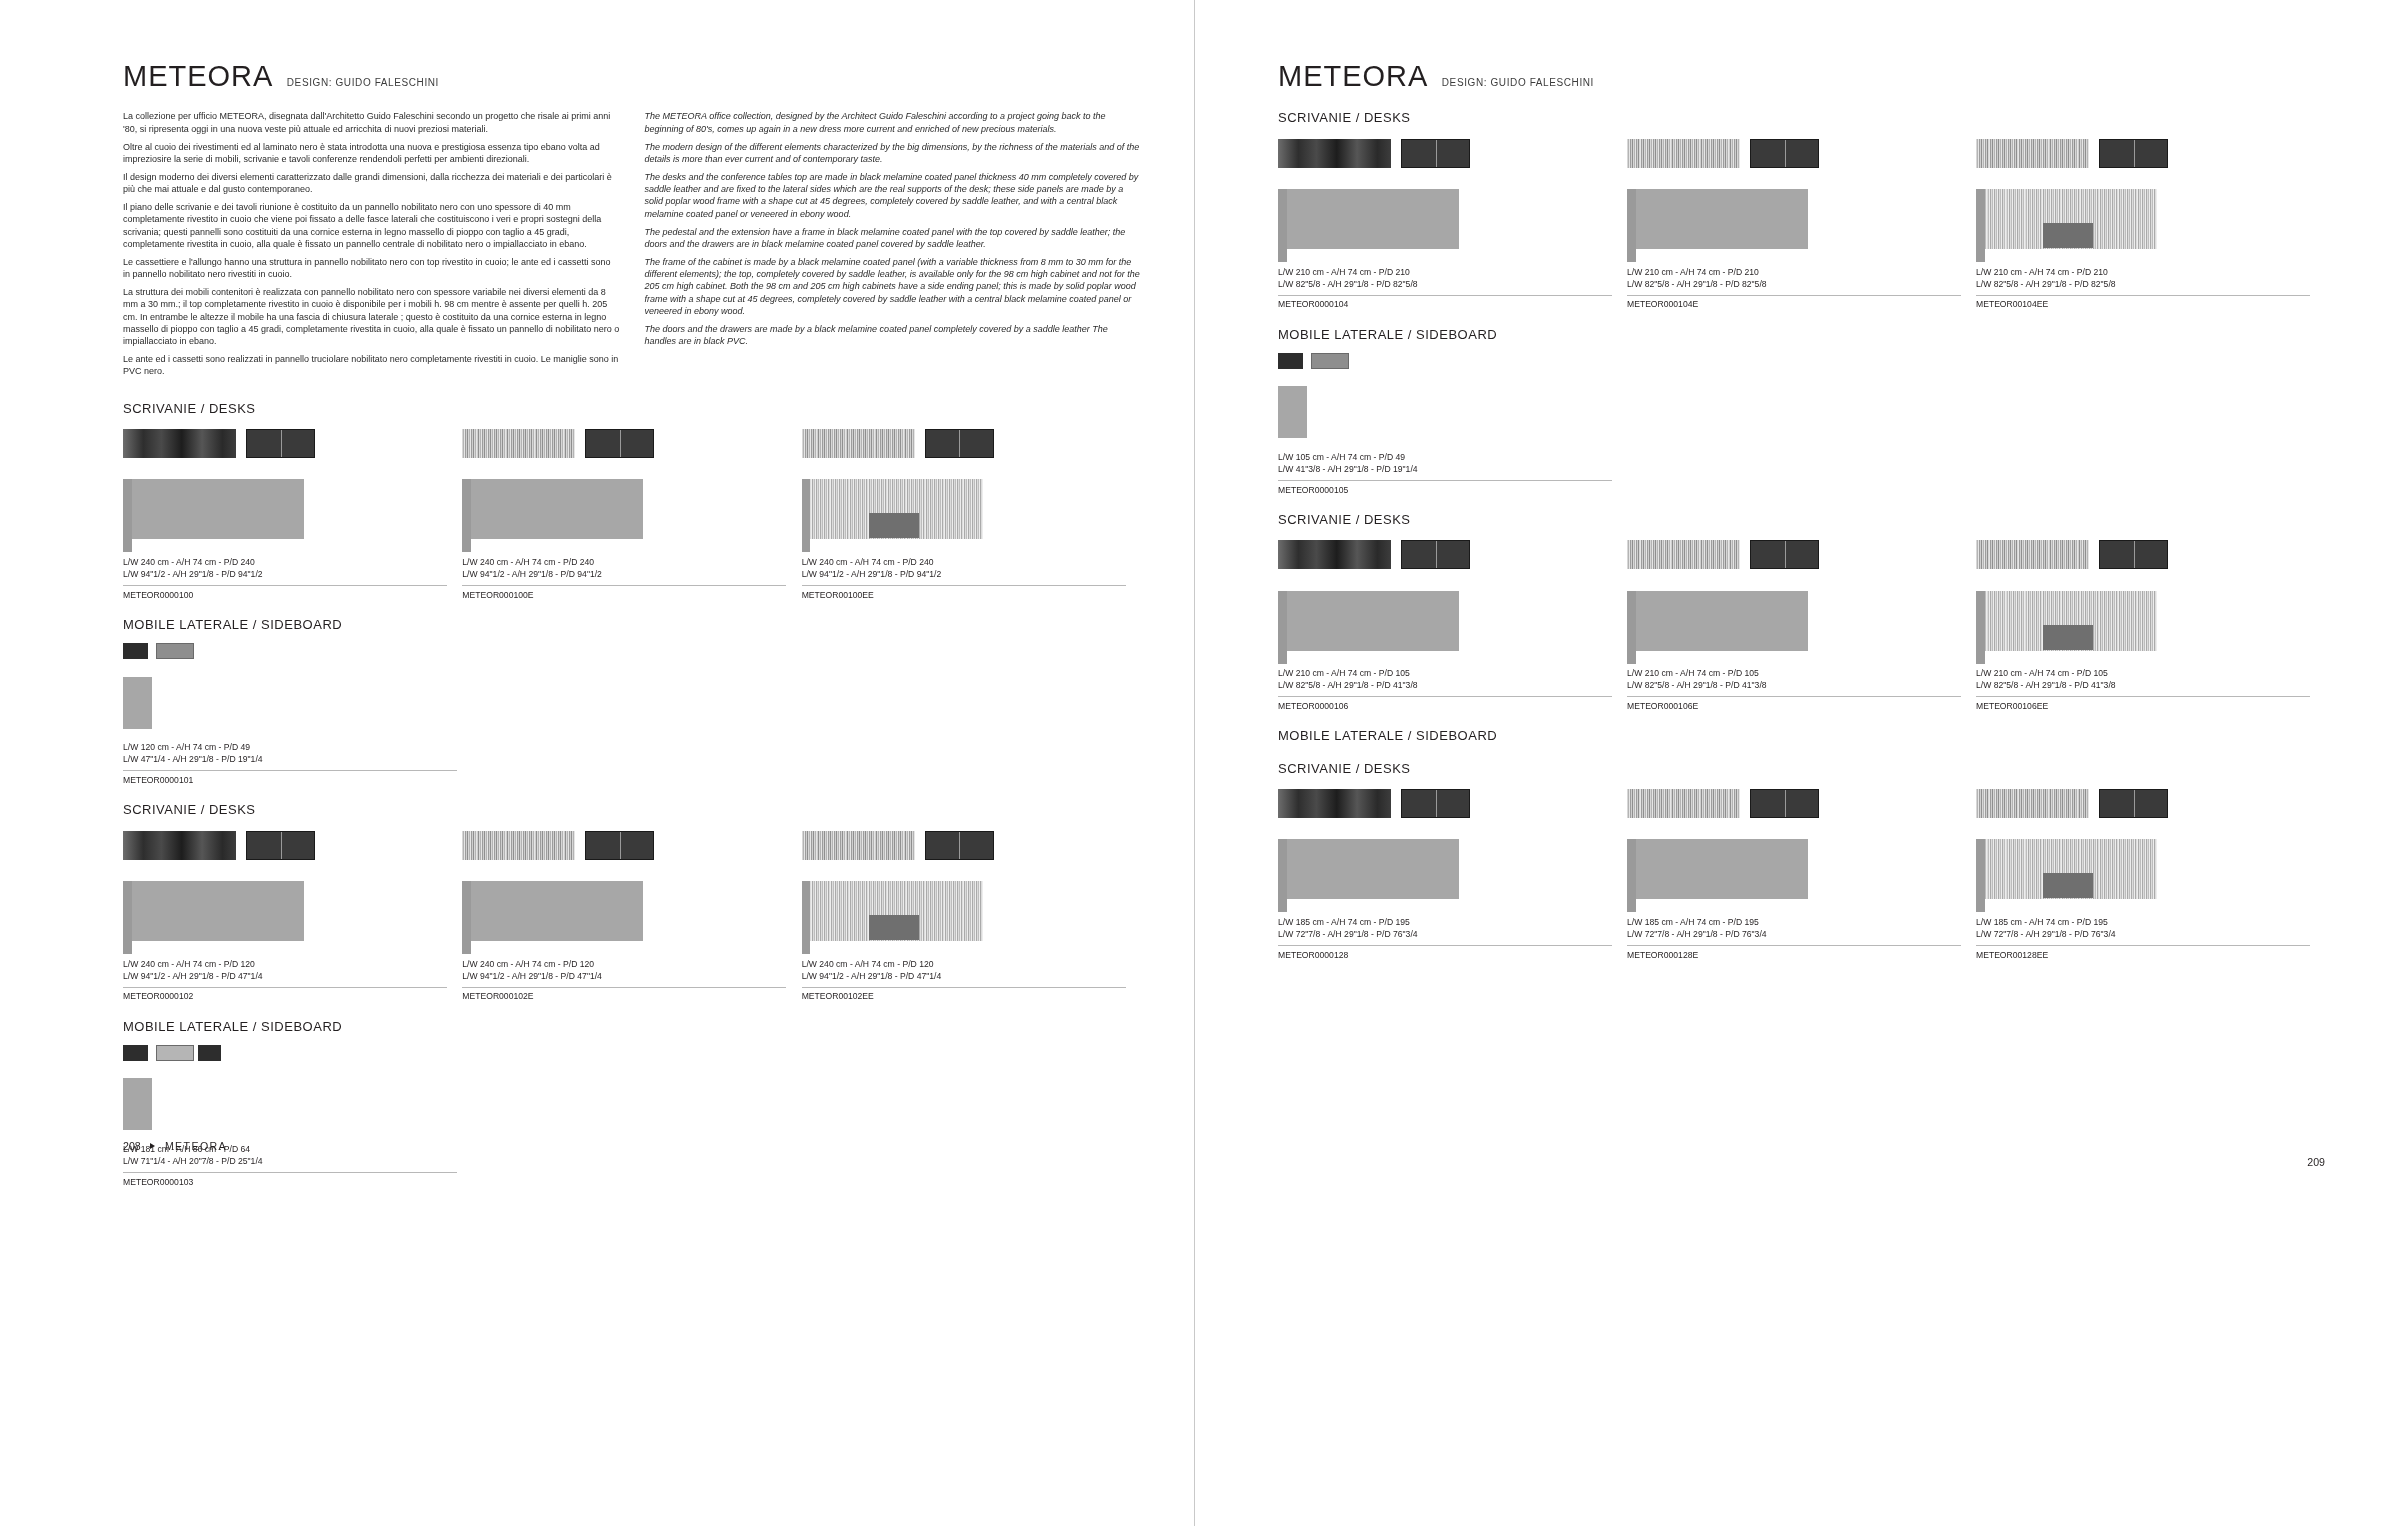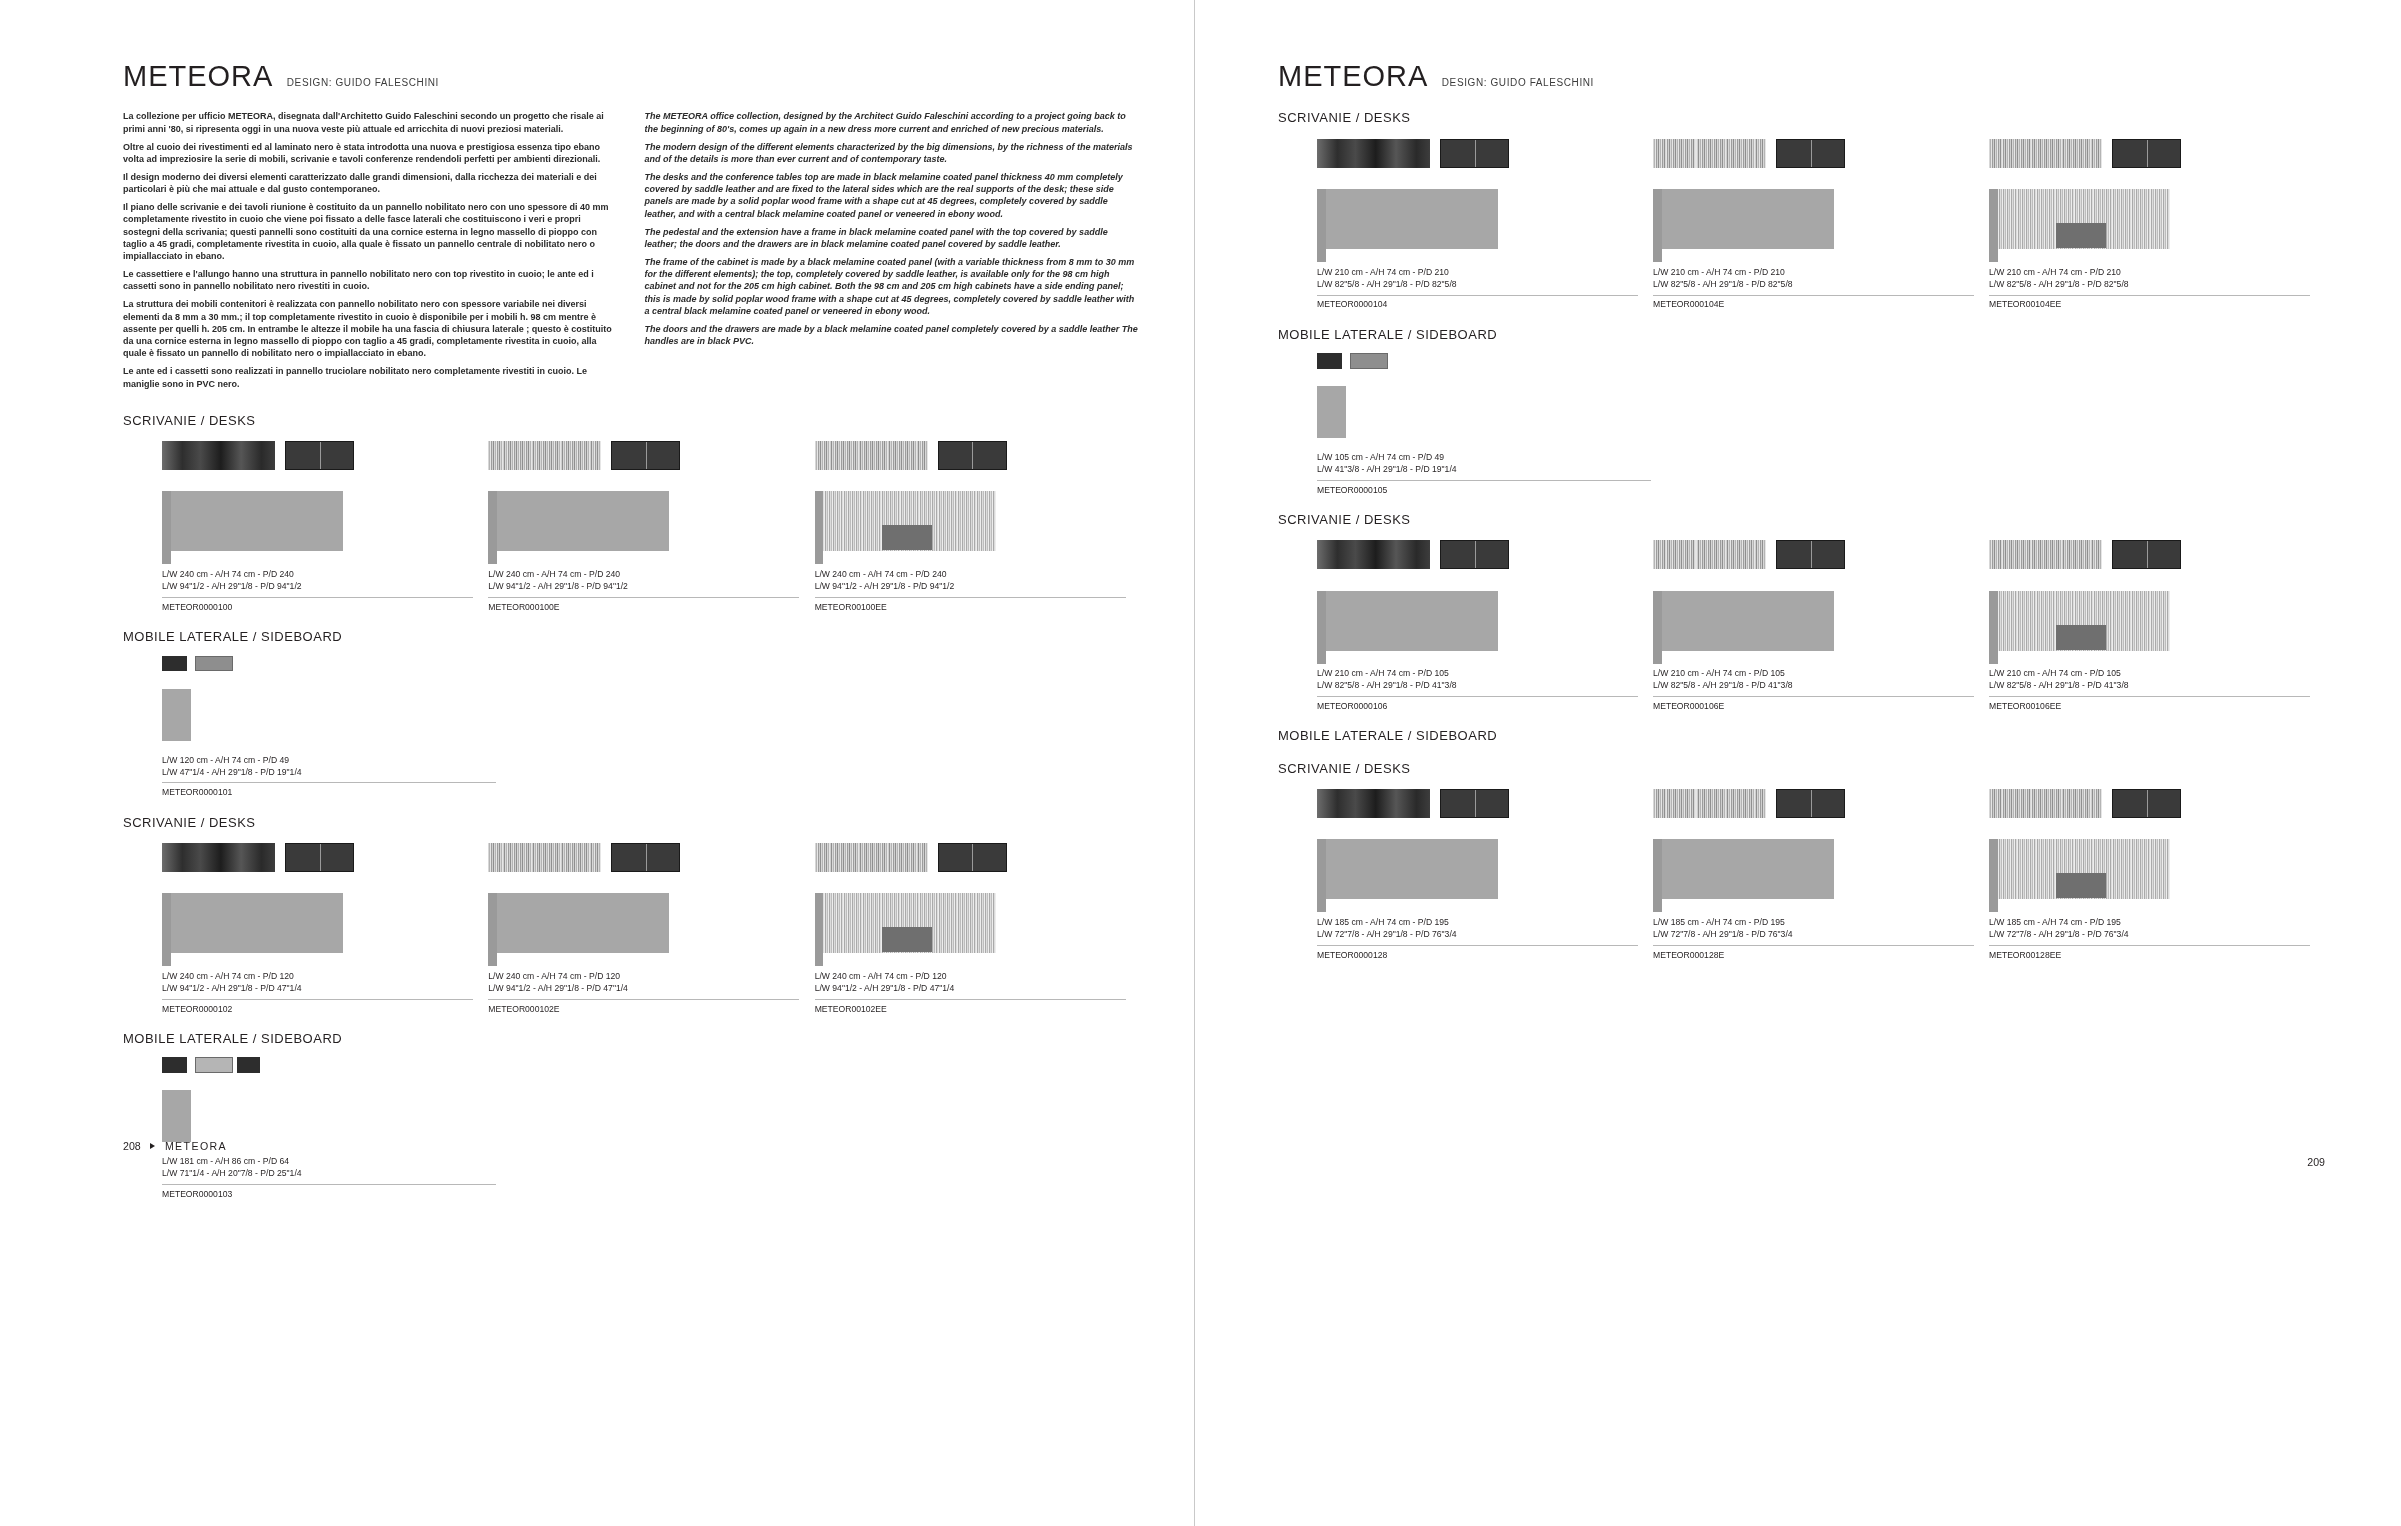--- a/index.html
+++ b/index.html
@@ -39,21 +39,20 @@
     font-size: 10px;
     letter-spacing: 0.6px;
     color: #3c3c3c;
   }
 
   
   .text-cols {
     display: flex;
     gap: 25px;
     margin-top: 17.3px;
-    font-weight: bold;
   }
   .text-col {
     width: 503px;
     font-size: 9px;
     line-height: 1.36;
     color: #2b2b2b;
     text-align: left;
   }
   .text-col p { margin: 0 0 5.8px 0; }
   .text-col.italic p { font-style: italic; }
@@ -64,21 +63,20 @@
     font-size: 13px;
     letter-spacing: 0.5px;
     color: #231f20;
     margin-bottom: 9.6px;
   }
 
   
   .prod-row {
     display: flex;
     gap: 0;
-    margin-left: 39px;
   }
   .prod-cell {
     position: relative;
   }
   .prod-art {
     position: relative;
     height: 127px;
   }
   .prod-art.sideboard { height: 96px; }
   .prod-specs {

